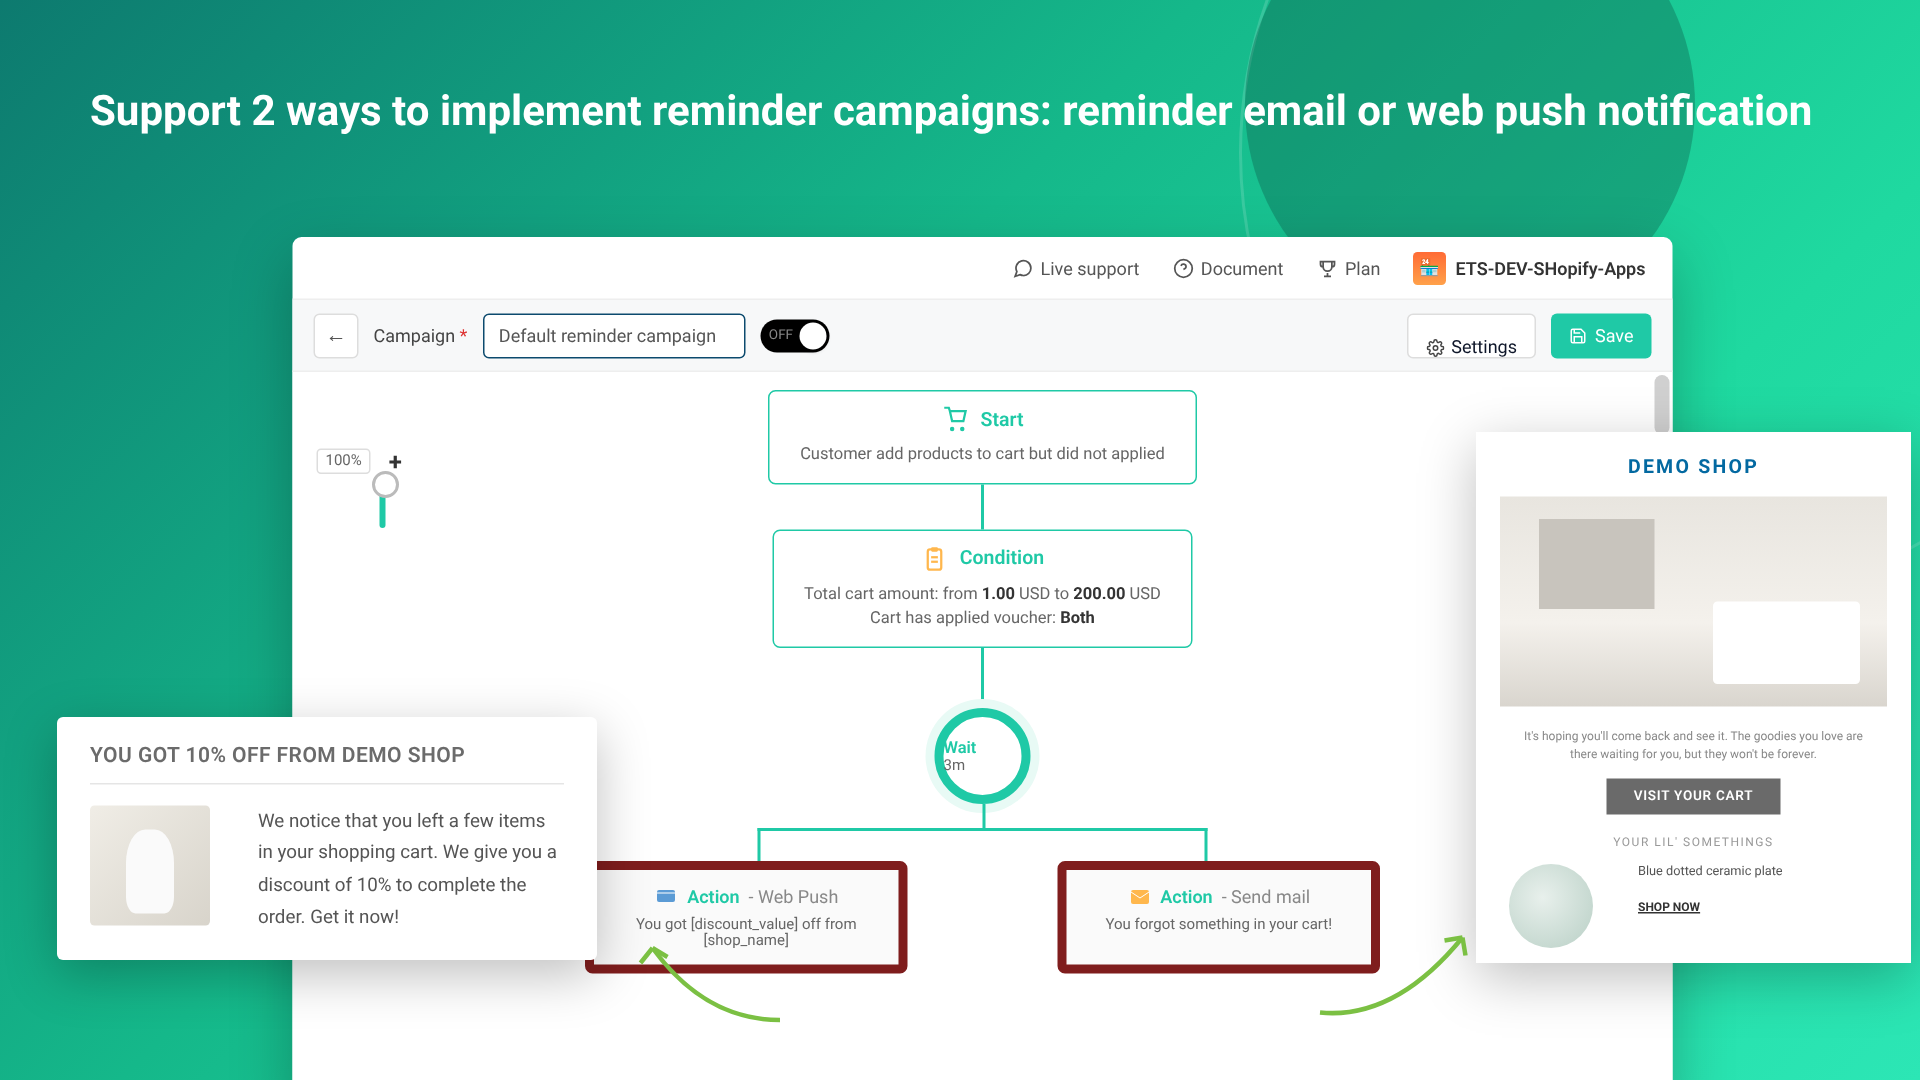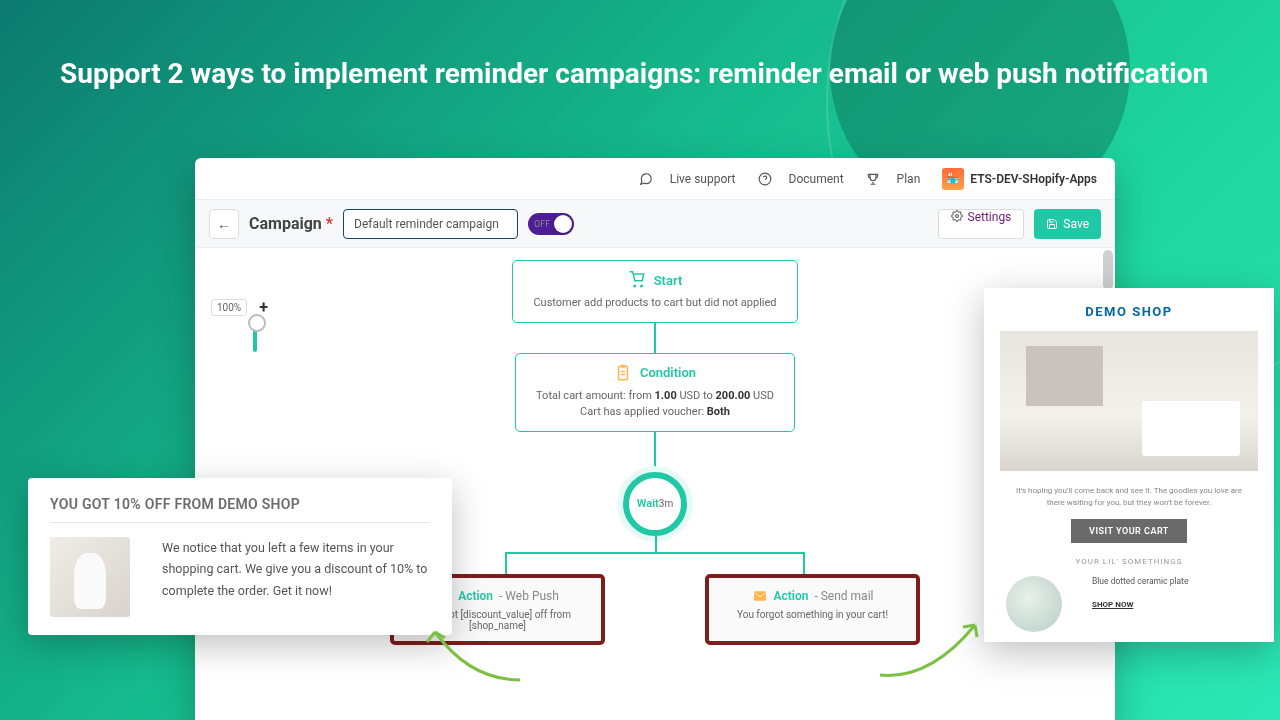--- a/index.html
+++ b/index.html
@@ -3,64 +3,64 @@
 <meta charset="utf-8">
 <style>
 *{box-sizing:border-box;margin:0;padding:0;font-family:-apple-system,BlinkMacSystemFont,"Segoe UI",Roboto,sans-serif}
 body{width:1280px;height:720px;overflow:hidden;position:relative;background:linear-gradient(135deg,#0d7a6f 0%,#15b88a 40%,#1fd9a0 70%,#2ce6b5 100%)}
 .bg-shapes{position:absolute;inset:0;overflow:hidden}
 .bg-shapes::before{content:"";position:absolute;width:600px;height:600px;border-radius:50%;border:2px solid rgba(255,255,255,.15);right:-150px;top:-200px}
 .bg-shapes::after{content:"";position:absolute;width:300px;height:300px;border-radius:50%;background:rgba(10,70,60,.3);right:150px;top:-80px}
 .headline{position:absolute;left:60px;top:55px;right:60px;color:#fff;font-size:28px;font-weight:700;line-height:1.35}
 .app-window{position:absolute;left:195px;top:158px;width:920px;background:#fff;border-radius:6px;box-shadow:0 15px 40px rgba(0,0,0,.25)}
 .topbar{height:42px;display:flex;align-items:center;justify-content:flex-end;gap:22px;padding:0 18px;border-bottom:1px solid #eee;font-size:12px;color:#555}
-.topbar .top-item{display:flex;gap:17px}
+.topbar .top-item{display:flex;gap:5px}
 .topbar .top-item svg{width:14px;height:14px}
 .topbar .user{display:flex;align-items:center;gap:6px;font-weight:600;color:#333}
 .topbar .user-avatar{width:22px;height:22px;border-radius:3px;background:linear-gradient(#ff6b35,#ffa14a);display:flex;align-items:center;justify-content:center;font-size:11px}
 .toolbar{height:48px;background:#f7f8f9;display:flex;align-items:center;padding:0 14px;gap:10px;border-bottom:1px solid #eee}
 .back-btn{width:30px;height:30px;border:1px solid #ddd;border-radius:4px;background:#fff;display:flex;align-items:center;justify-content:center;font-size:14px;color:#555;cursor:pointer}
-.campaign-label{font-size:16px;font-weight:700;color:#444}
+.campaign-label{font-size:12px;font-weight:400;color:#444}
 .campaign-label .req{color:#d33}
 .campaign-input{height:30px;width:175px;border:1px solid #0c4a6e;border-radius:4px;background:#fff;padding:0 10px;font-size:12px;color:#555}
-.toggle{width:46px;height:22px;border-radius:11px;background:#4c1d95;position:relative;display:flex;align-items:center;padding:0 6px;font-size:9px;color:#888;cursor:pointer}
+.toggle{width:46px;height:22px;border-radius:11px;background:#000000;position:relative;display:flex;align-items:center;padding:0 6px;font-size:9px;color:#888;cursor:pointer}
 .toggle::after{content:"";position:absolute;right:2px;top:2px;width:18px;height:18px;border-radius:50%;background:#fff;box-shadow:0 1px 3px rgba(0,0,0,.3)}
 .toolbar-spacer{flex:1}
-.settings-btn{height:30px;padding:0 12px;border:1px solid #ddd;border-radius:4px;background:#fff;font-size:12px;color:#701a75;display:flex;align-items:flex-start;gap:5px;cursor:pointer}
+.settings-btn{height:30px;padding:0 12px;border:1px solid #ddd;border-radius:4px;background:#fff;font-size:12px;color:#0f172a;display:flex;align-items:flex-end;gap:5px;cursor:pointer}
 .save-btn{height:30px;padding:0 12px;border:none;border-radius:4px;background:#1fc9a6;color:#fff;font-size:12px;display:flex;align-items:center;gap:5px;cursor:pointer}
 .canvas{position:relative;height:490px;background:#fff;overflow:hidden}
 .canvas .scrollbar{position:absolute;right:2px;top:2px;width:10px;height:40px;background:#d0d0d0;border-radius:5px}
 .zoom{position:absolute;left:16px;top:14px;width:30px;display:flex;flex-direction:row;align-items:center;gap:6px}
 .zoom-label{font-size:10px;padding:2px 5px;border:1px solid #ddd;border-radius:3px;color:#666;background:#fff}
 .zoom-track{width:4px;height:90px;background:#e0e0e0;border-radius:2px;position:relative}
 .zoom-track::before{content:"";position:absolute;bottom:0;left:0;width:4px;height:30px;background:#1fc9a6;border-radius:2px}
 .zoom-track::after{content:"";position:absolute;top:52px;left:-5px;width:14px;height:14px;border-radius:50%;background:#fff;border:2px solid #bbb}
 .zoom-plus{font-size:16px;font-weight:700;color:#333;cursor:pointer}
 .flow{position:absolute;left:50%;top:12px;transform:translateX(-50%);display:flex;flex-direction:column;align-items:center}
 .node{border:1px solid #1fc9a6;border-radius:5px;background:#fff;text-align:center;padding:10px 20px;min-width:230px}
 .node-head{display:flex;align-items:center;justify-content:center;gap:8px;font-size:13px;color:#1fc9a6;font-weight:600;margin-bottom:6px}
 .node-head svg{width:18px;height:18px}
 .node-body{font-size:11px;color:#666;line-height:1.5}
 .node-body b{color:#333}
 .connector{width:2px;height:30px;background:#1fc9a6}
-.wait-node{width:64px;height:64px;border-radius:50%;border:6px solid #1fc9a6;background:#fff;display:flex;flex-direction:row;align-items:center;justify-content:center;position:relative;box-shadow:0 0 0 6px #e8faf5}
+.wait-node{width:64px;height:64px;border-radius:50%;border:6px solid #1fc9a6;background:#fff;display:flex;flex-direction:column;justify-content:center;position:relative;box-shadow:0 0 0 6px #e8faf5}
 .wait-node .wl{font-size:11px;color:#1fc9a6;font-weight:600}
 .wait-node .wt{font-size:10px;color:#666}
 .branch{position:relative;width:400px;height:38px}
 .branch::before{content:"";position:absolute;left:50%;top:0;width:2px;height:16px;background:#1fc9a6}
 .branch .h{position:absolute;top:16px;left:50px;right:50px;height:2px;background:#1fc9a6}
 .branch .vl{position:absolute;top:16px;width:2px;height:22px;background:#1fc9a6}
 .branch .vl.l{left:50px}.branch .vl.r{right:50px}
 .actions-row{display:flex;gap:100px}
-.action-node{border:4px solid #7f1d1d;border-radius:5px;background:#fafafa;text-align:center;padding:10px 18px;width:215px}
+.action-node{border:6px solid #7f1d1d;border-radius:5px;background:#fafafa;text-align:center;padding:10px 18px;width:215px}
 .action-head{display:flex;align-items:center;justify-content:center;gap:6px;font-size:12px;margin-bottom:5px}
 .action-head .al{color:#1fc9a6;font-weight:600}
 .action-head .at{color:#888}
 .action-body{font-size:10px;color:#666}
-.push-card{position:absolute;left:28px;top:478px;width:424px;background:#fff;border-radius:4px;box-shadow:0 10px 35px rgba(0,0,0,.25);padding:18px 22px}
+.push-card{position:absolute;left:38px;top:478px;width:360px;background:#fff;border-radius:4px;box-shadow:0 10px 35px rgba(0,0,0,.25);padding:18px 22px}
 .push-title{font-size:14px;font-weight:600;color:#6b6b6b;letter-spacing:.3px;padding-bottom:10px;border-bottom:1px solid #e5e5e5;margin-bottom:14px}
 .push-body{display:flex;gap:32px}
 .push-img{width:80px;height:80px;background:linear-gradient(135deg,#f0ede6,#d8d4cb);border-radius:3px;flex-shrink:0;position:relative;overflow:hidden}
 .push-img::after{content:"";position:absolute;left:30%;top:20%;width:40%;height:70%;background:#fafafa;border-radius:40% 40% 20% 20%}
 .push-text{font-size:12.5px;color:#555;line-height:1.7}
 .email-card{position:absolute;right:6px;top:288px;width:290px;background:#fff;box-shadow:0 10px 35px rgba(0,0,0,.25);padding:16px 16px 10px}
 .email-shop{text-align:center;font-size:13px;font-weight:700;letter-spacing:1.5px;color:#0369a1;margin-bottom:12px}
 .email-hero{width:100%;height:140px;background:linear-gradient(180deg,#e8e5df 0%,#f4f1ec 60%,#d9d5ce 100%);position:relative;margin-bottom:14px}
 .email-hero::before{content:"";position:absolute;left:55%;bottom:15px;width:38%;height:55px;background:#fff;border-radius:3px}
 .email-hero::after{content:"";position:absolute;left:10%;top:15px;width:30%;height:60px;background:#c8c4bd}

